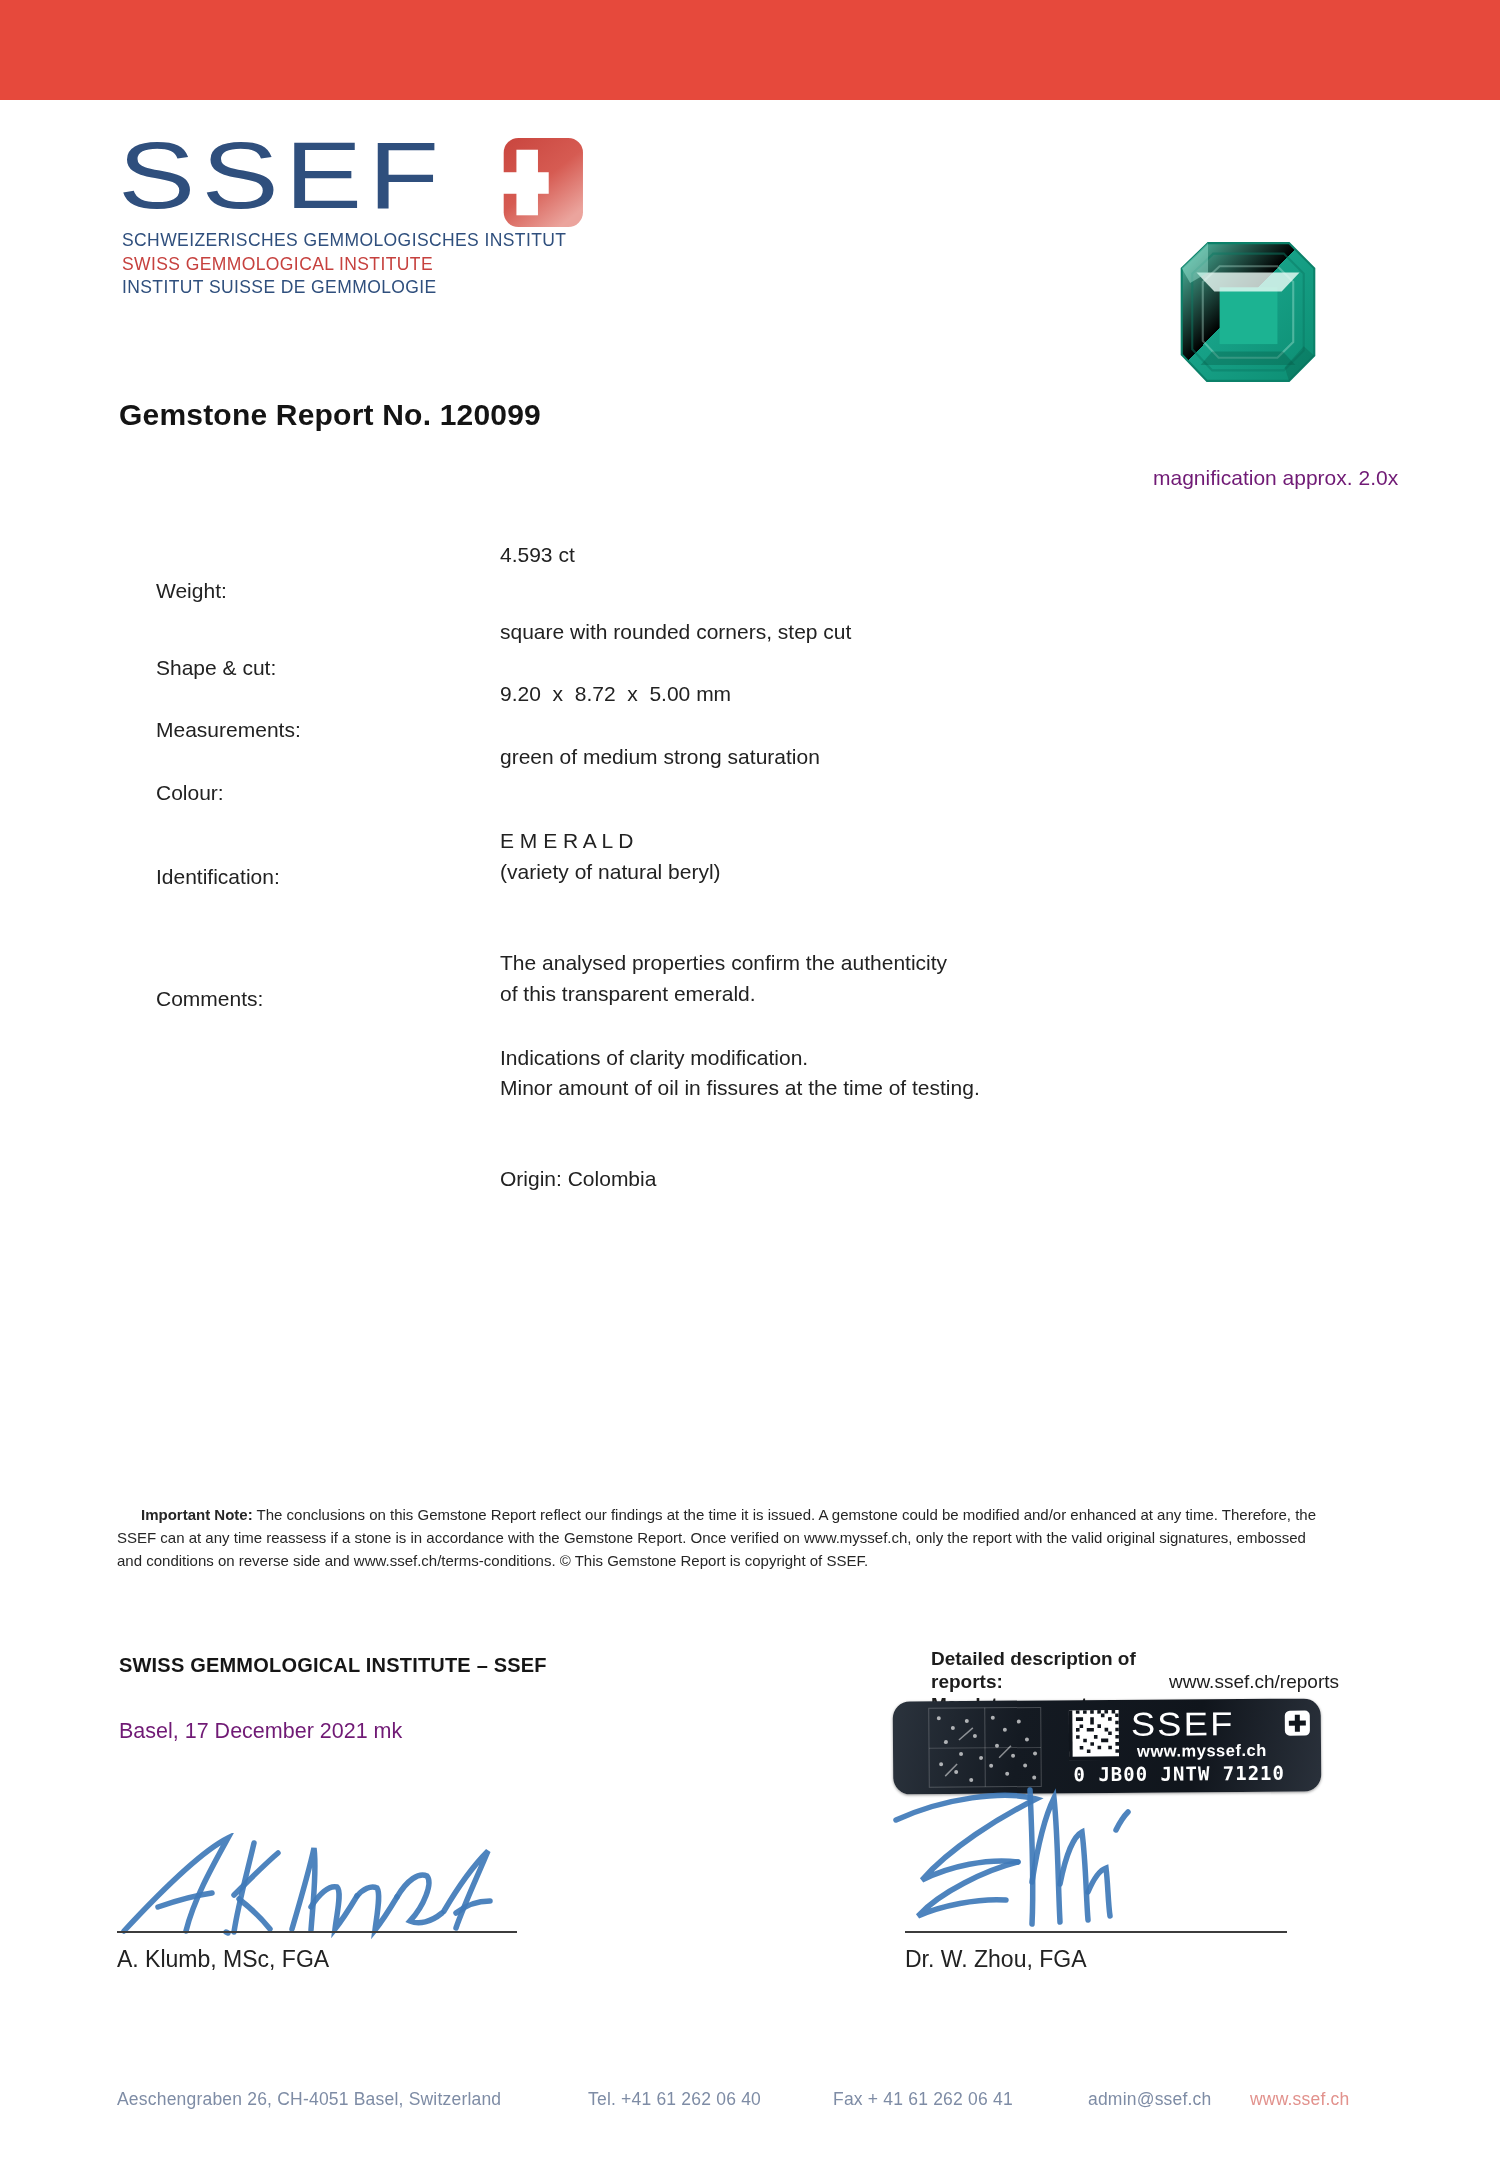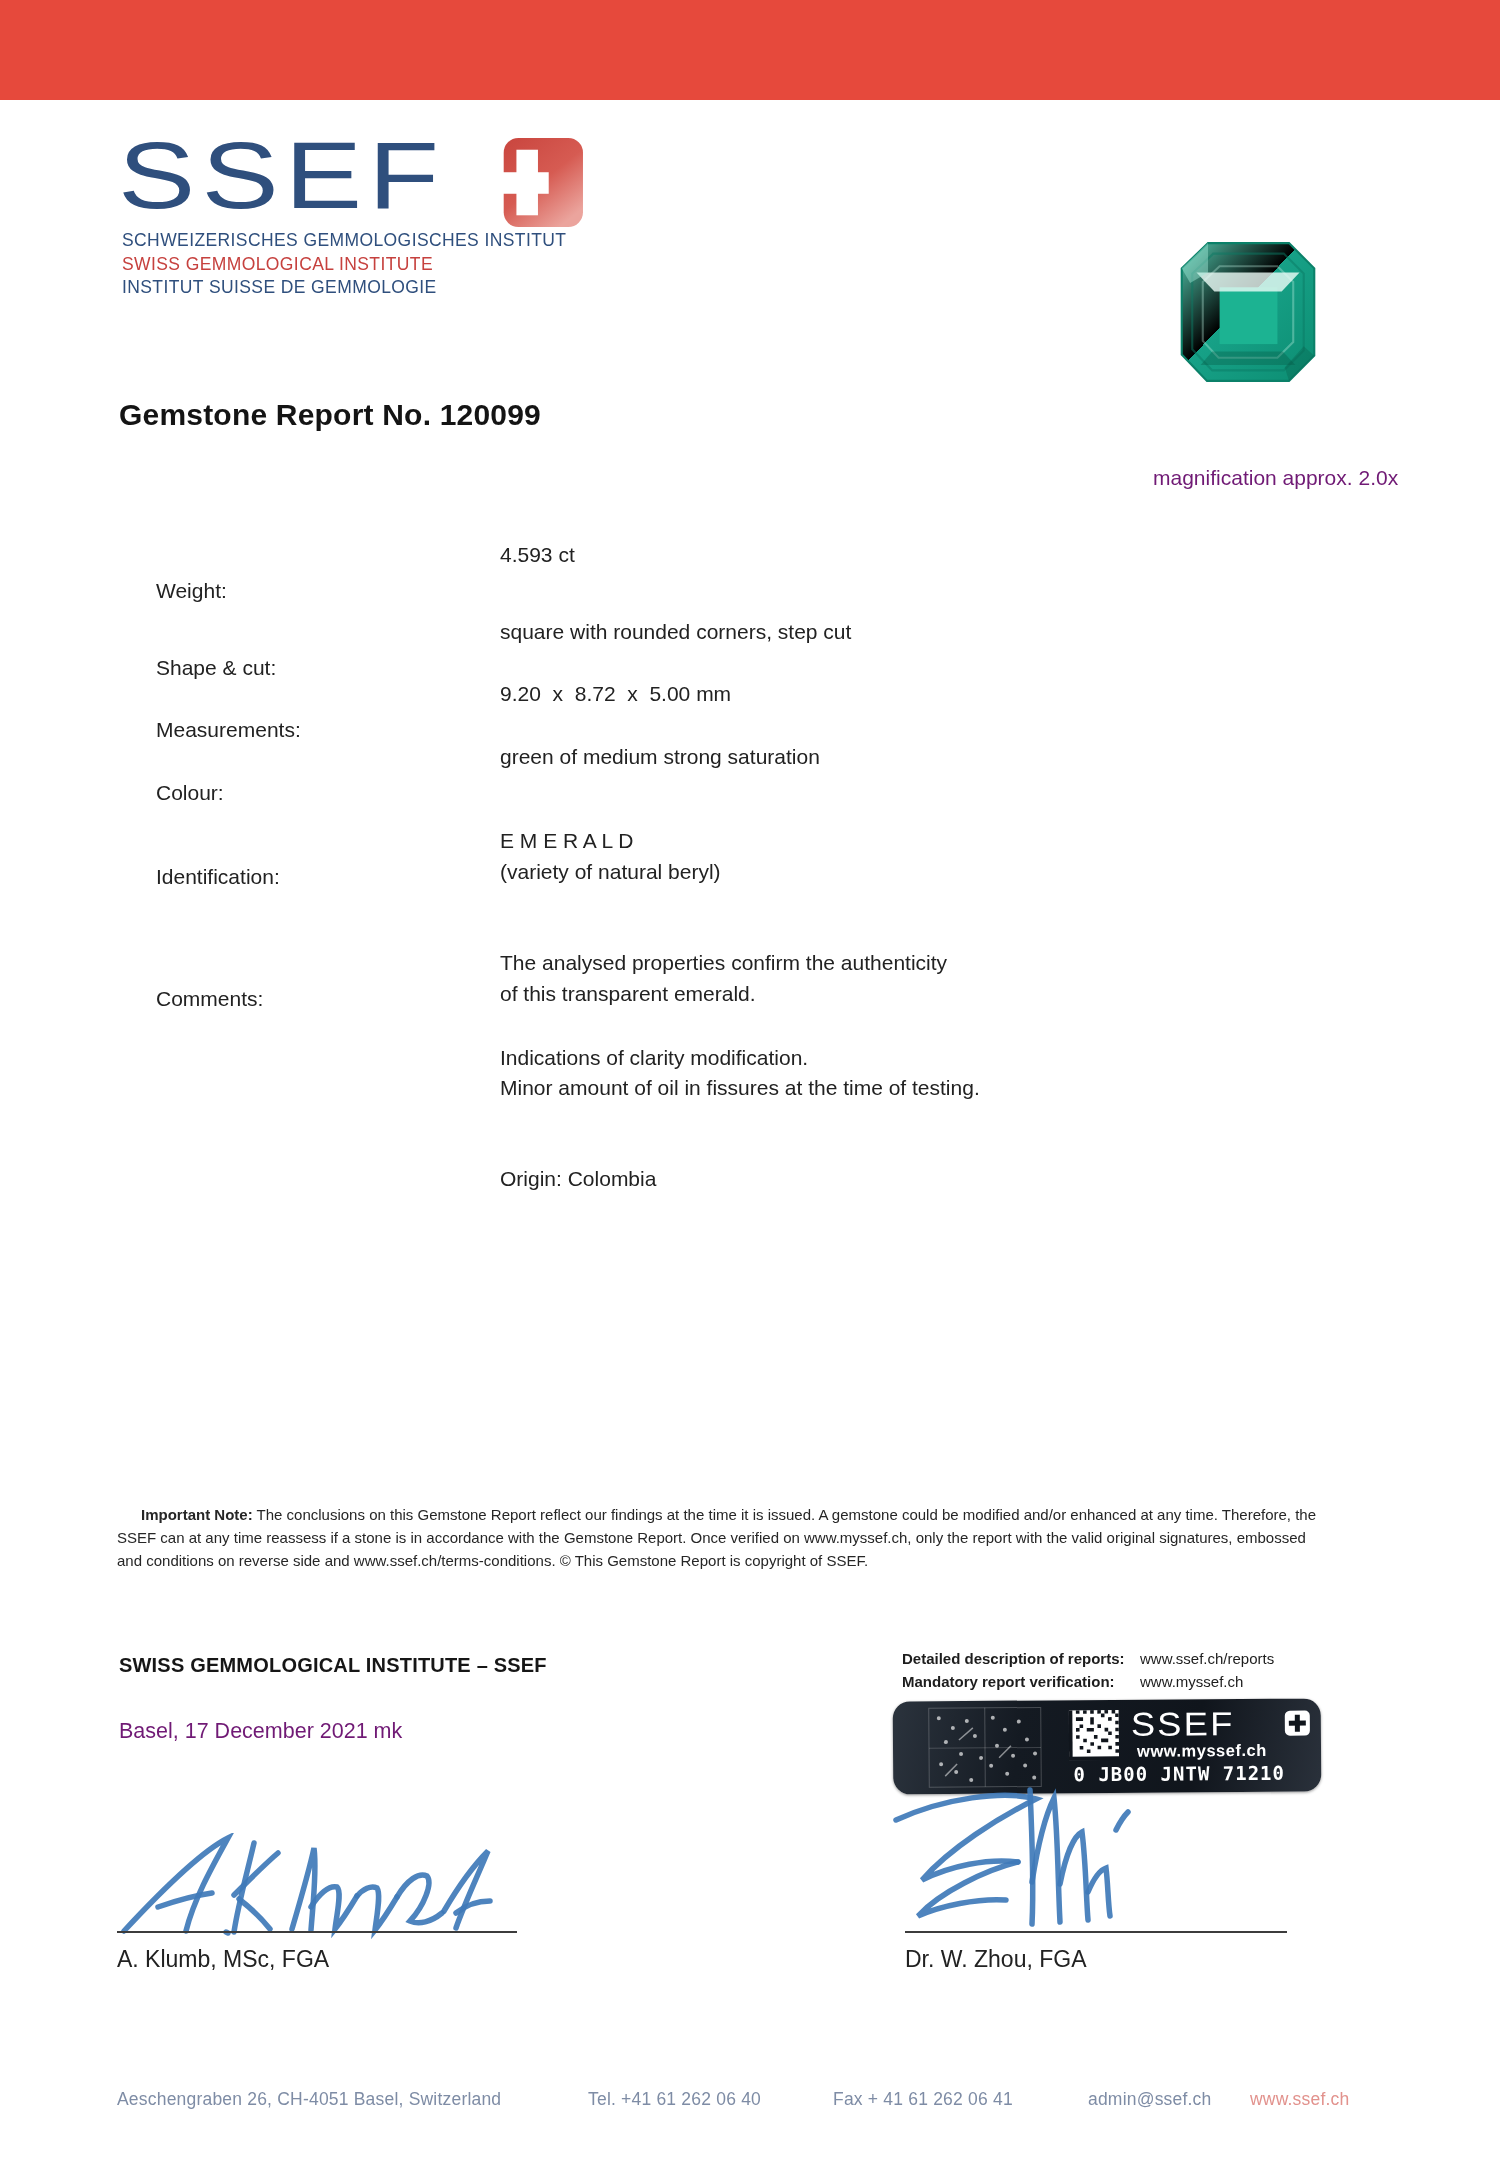--- a/index.html
+++ b/index.html
@@ -27,21 +27,21 @@
   .spec .lbl{position:absolute;left:0;white-space:nowrap;margin-top:36px;}
   .spec .val{position:absolute;left:344px;white-space:pre;}
   
   .note{left:117px;top:1503px;width:1290px;font-size:15px;line-height:23px;color:#262626;}
   .note .ln{white-space:nowrap;}
   .note b{font-weight:bold;margin-left:24px;}
   .note sup{font-size:9px;vertical-align:super;line-height:0;}
   
   .instname{left:119px;top:1645px;font-size:20px;font-weight:bold;color:#161616;letter-spacing:0.2px;margin-top:9px;}
   .datestamp{left:119px;top:1719px;font-size:21.5px;color:#701a75;}
-  .links{left:902px;top:1647px;font-size:15px;line-height:23px;color:#1d1d1d;}
+  .links{left:931px;top:1647px;font-size:19px;line-height:23px;color:#1d1d1d;}
   .links .l{font-weight:bold;display:inline-block;width:238px;}
   
   .tag{left:893px;top:1700px;width:428px;height:93px;border-radius:17px;
     background:linear-gradient(100deg,#2b333d 0%,#141a22 30%,#10151c 70%,#2a313b 100%);
     box-shadow:0 1px 3px rgba(0,0,0,0.4);transform:rotate(-0.4deg);}
   .tag .bubbles{position:absolute;left:8px;top:5px;}
   .tag .dm{position:absolute;left:176px;top:10px;}
   .tag .brand{position:absolute;left:238px;top:6px;font-size:33px;color:#ffffff;
     letter-spacing:2px;transform:scaleX(1.1);transform-origin:left top;}
   .tag .brandcross{position:absolute;left:392px;top:12px;width:25px;height:25px;background:#ffffff;border-radius:5px;}

